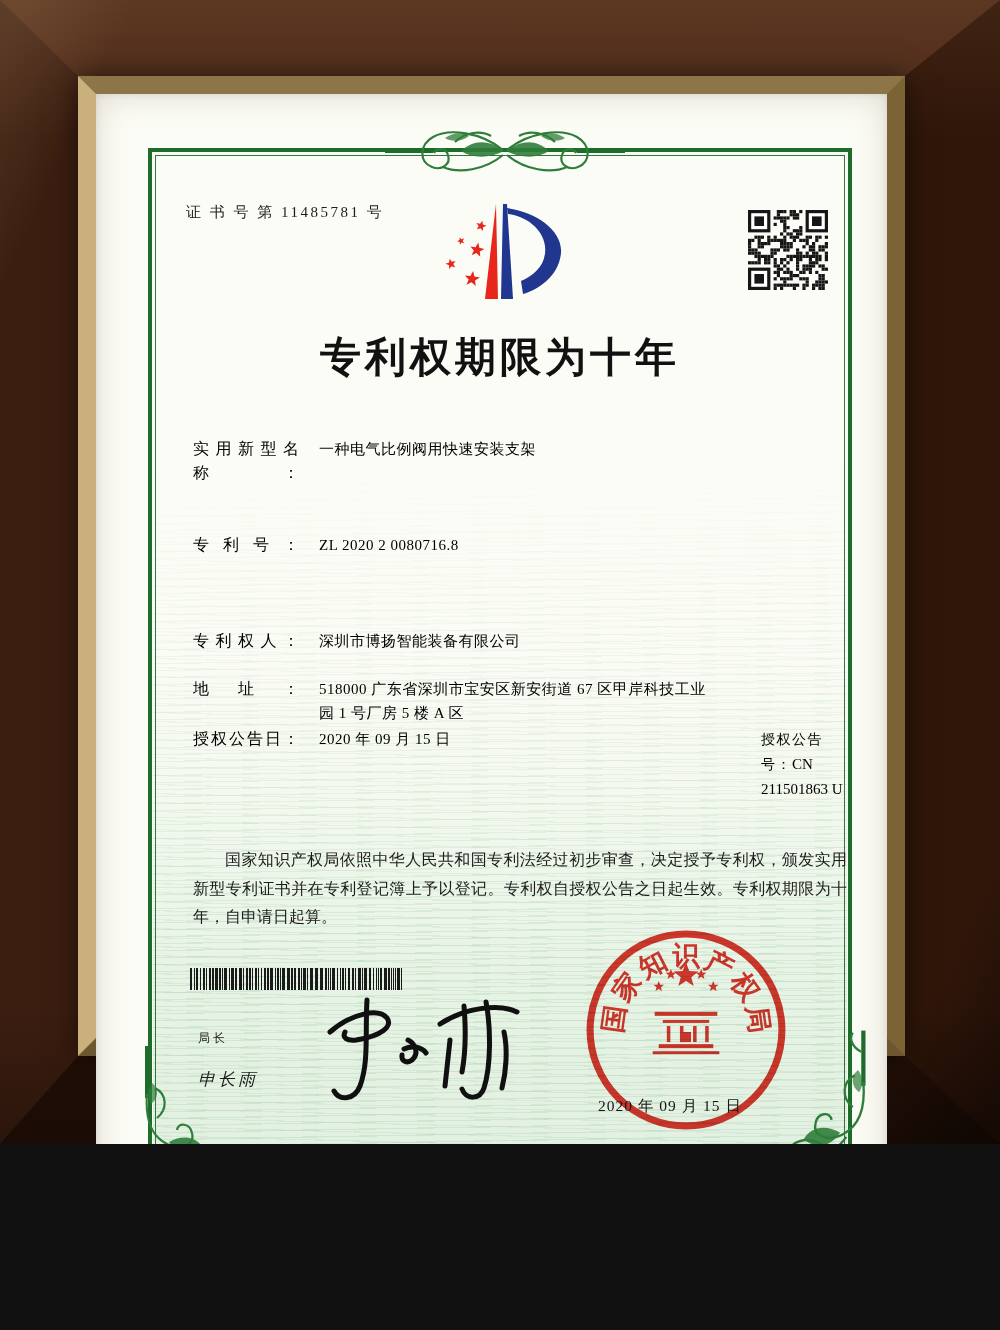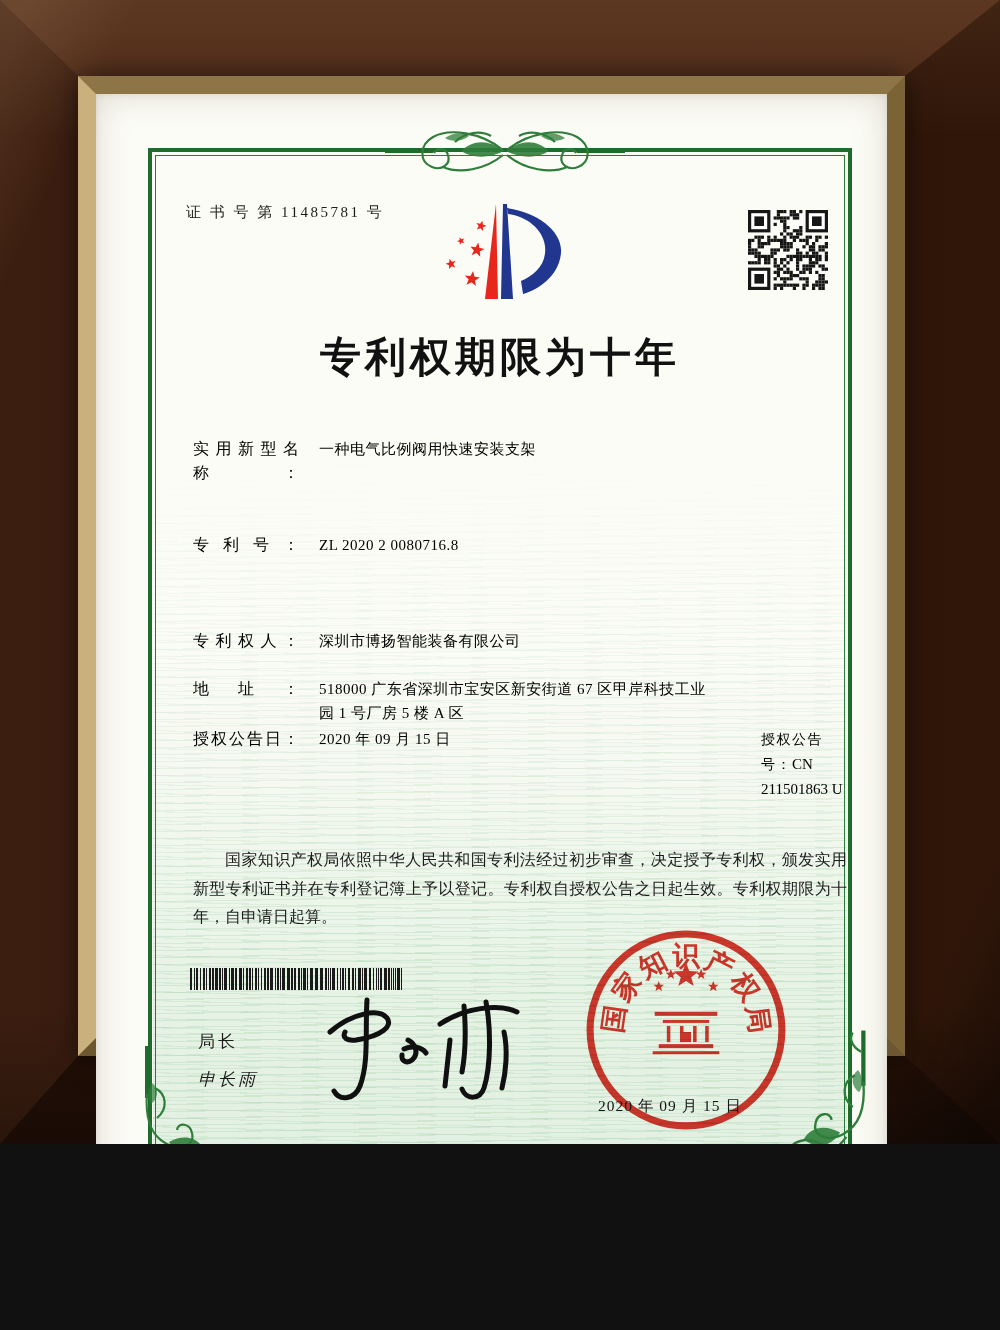--- a/index.html
+++ b/index.html
@@ -59,21 +59,21 @@
   .txt{position:absolute;color:#1c1c1c;}
   .cert-no{left:186px;top:203px;font-size:15px;letter-spacing:2.5px;}
   .title{left:148px;top:330px;width:704px;text-align:center;font-size:41px;font-weight:bold;letter-spacing:4px;color:#111;}
   .field-row{position:absolute;left:193px;width:660px;font-size:15px;line-height:24px;}
   .flabel{display:inline-block;width:106px;text-align:justify;text-align-last:justify;-moz-text-align-last:justify;vertical-align:top;font-size:16px;}
   .fvalue{display:inline-block;margin-left:20px;max-width:520px;vertical-align:top;white-space:pre-line;letter-spacing:.5px;}
   .grant-pair{position:absolute;left:560px;top:0;font-size:15px;margin-left:8px;}
   .grant-pair .glabel{letter-spacing:1.5px;font-size:14px;}
   .paras{position:absolute;left:193px;top:802px;width:654px;font-size:16px;line-height:28.5px;text-align:justify;color:#1c1c1c;margin-top:44px;}
   .paras p{margin:0;text-indent:2em;}
-  .director-title{left:198px;top:1030px;font-size:17px;letter-spacing:3px;}
+  .director-title{left:198px;top:1030px;font-size:12px;letter-spacing:3px;}
   .director-name{left:198px;top:1068px;font-size:17px;letter-spacing:3px;font-style:italic;}
   .seal-date{left:598px;top:1096px;font-size:15.5px;letter-spacing:1px;color:#151515;z-index:6;}
   .footer{left:132px;top:1148px;width:704px;text-align:center;font-size:14.5px;letter-spacing:1px;}
   .abs{position:absolute;}
   .seal-wrap{left:580px;top:925px;z-index:5;mix-blend-mode:multiply;}
   .sig-wrap{left:312px;top:988px;}
   .barcode-wrap{left:190px;top:968px;}
   .qr-wrap{left:747px;top:210px;}
   .logo-wrap{left:441px;top:198px;}
   .fl-top{left:385px;top:124px;}

